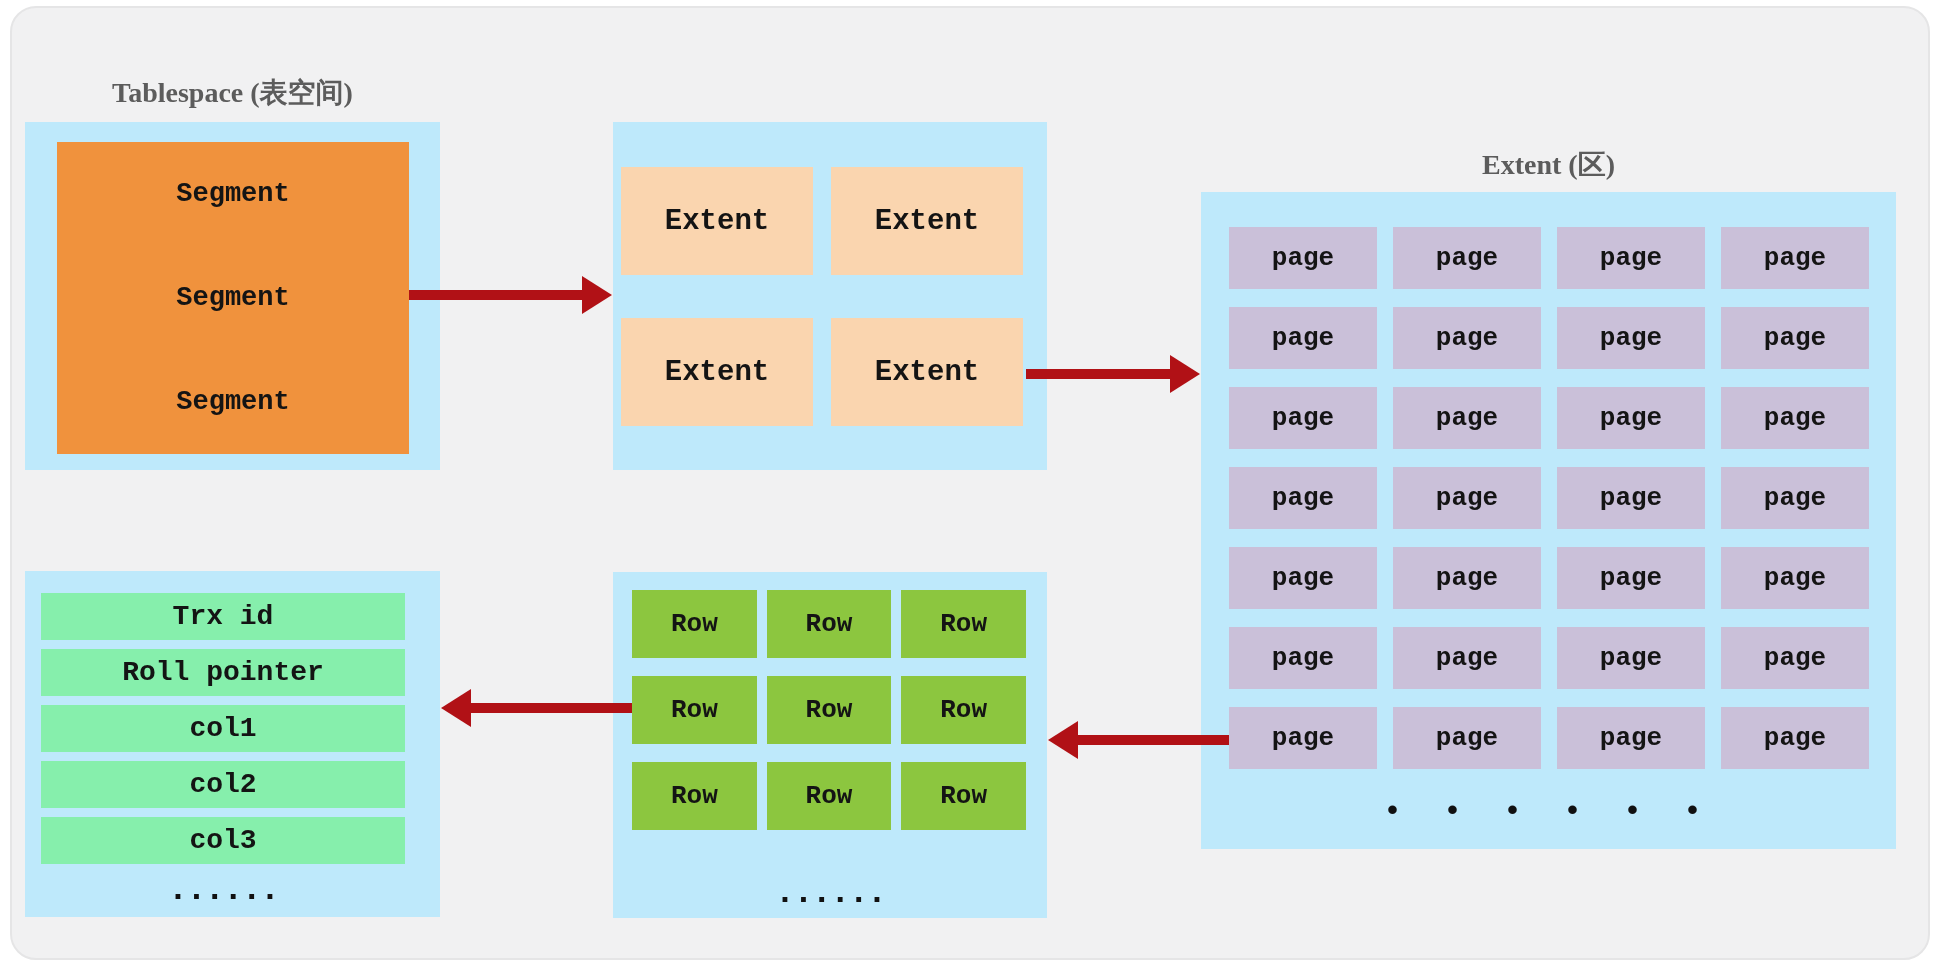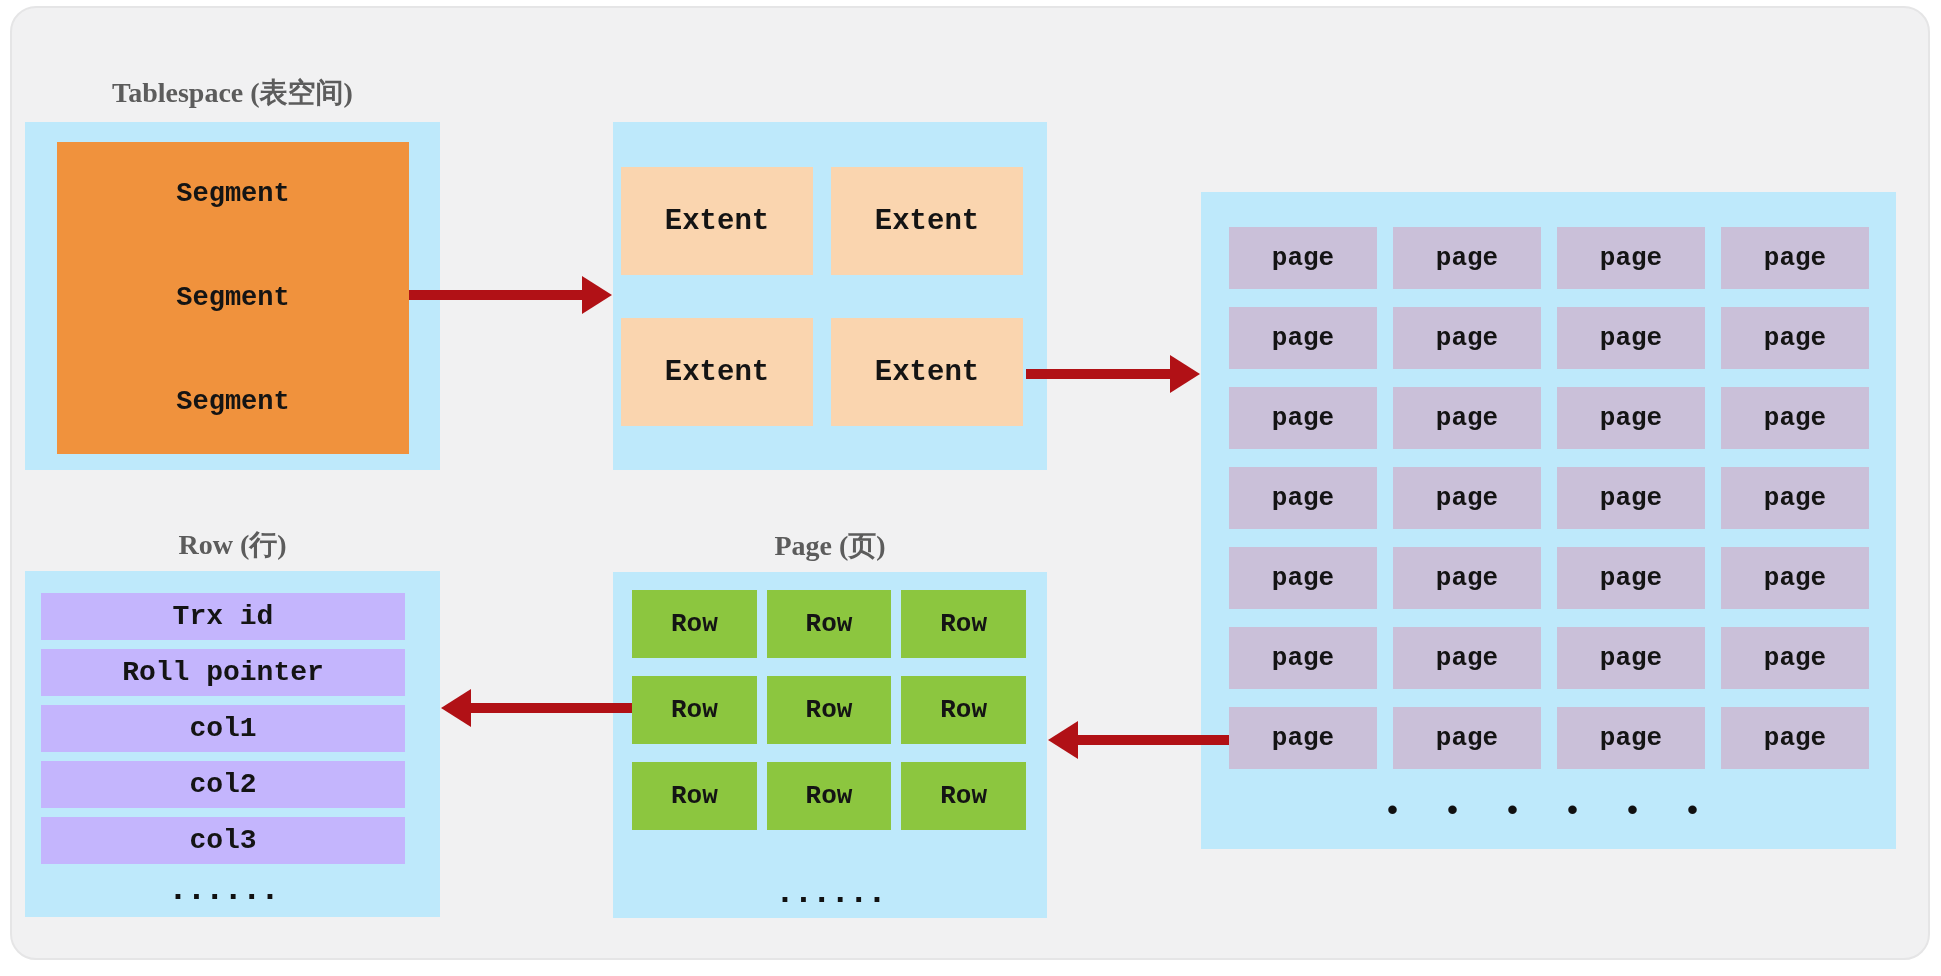--- a/index.html
+++ b/index.html
@@ -58,21 +58,21 @@
   #extent .page-box { background: #CAC0D9; font-size: 26px; }
   
   #page { left: 613px; top: 572px; width: 434px; height: 346px; }
   #page .grid { display: grid; grid-template-columns: repeat(3, 1fr); grid-auto-rows: 68px;
     column-gap: 10px; row-gap: 18px; padding: 18px 21px 0 19px; }
   #page .rowcell-box { background: #8CC63F; font-size: 26px; }
   
   #row { left: 25px; top: 571px; width: 415px; height: 346px;
     display: flex; flex-direction: column; gap: 9px;
     padding: 22px 35px 0 16px; box-sizing: border-box; }
-  #row .field-box { background: #c4b5fd; height: 47px; flex: 0 0 47px; font-size: 28px; }
+  #row .field-box { background: #86efac; height: 47px; flex: 0 0 47px; font-size: 28px; }
   
   .dots {
     position: absolute; left: 0; width: 100%;
     text-align: center; font-weight: bold; color: #111;
     line-height: 1;
   }
   #extent .dots { bottom: 22px; font-size: 30px; letter-spacing: 12px; }
   #page .dots { bottom: 8px; font-size: 34px; letter-spacing: -2px; }
   #row .dots { position: static; margin-top: auto; padding-bottom: 10px; font-size: 34px; letter-spacing: -2px; text-align: center; font-weight: bold; color: #111; }
   
@@ -91,22 +91,21 @@
   #arrow-pg-row  { left: 441px;  top: 689px; width: 191px; }
   #arrow-pg-row .shaft { left: 25px; width: 166px; }
 </style>
 </head>
 <body>
 
 <div class="canvas">
   <div class="panel"></div>
 
   <div class="sec-title" style="left:25px;   width:415px; top:74px;">Tablespace (表空间)</div>
-  <div class="sec-title" style="left:25px;   width:415px; top:526px;">Row (行)</div>
-  <div class="sec-title" style="left:613px;  width:434px; top:527px;">Page (页)</div>
+  <div class="sec-title" style="left:1201px; width:695px; top:146px;">Extent (区)</div>
 
   <div id="tablespace" class="container">
       <div class="box segment-box">Segment</div>
       <div class="box segment-box">Segment</div>
       <div class="box segment-box">Segment</div>
     </div>
 
   <div id="segment" class="container">
       <div class="box extent-box">Extent</div>
       <div class="box extent-box">Extent</div>

